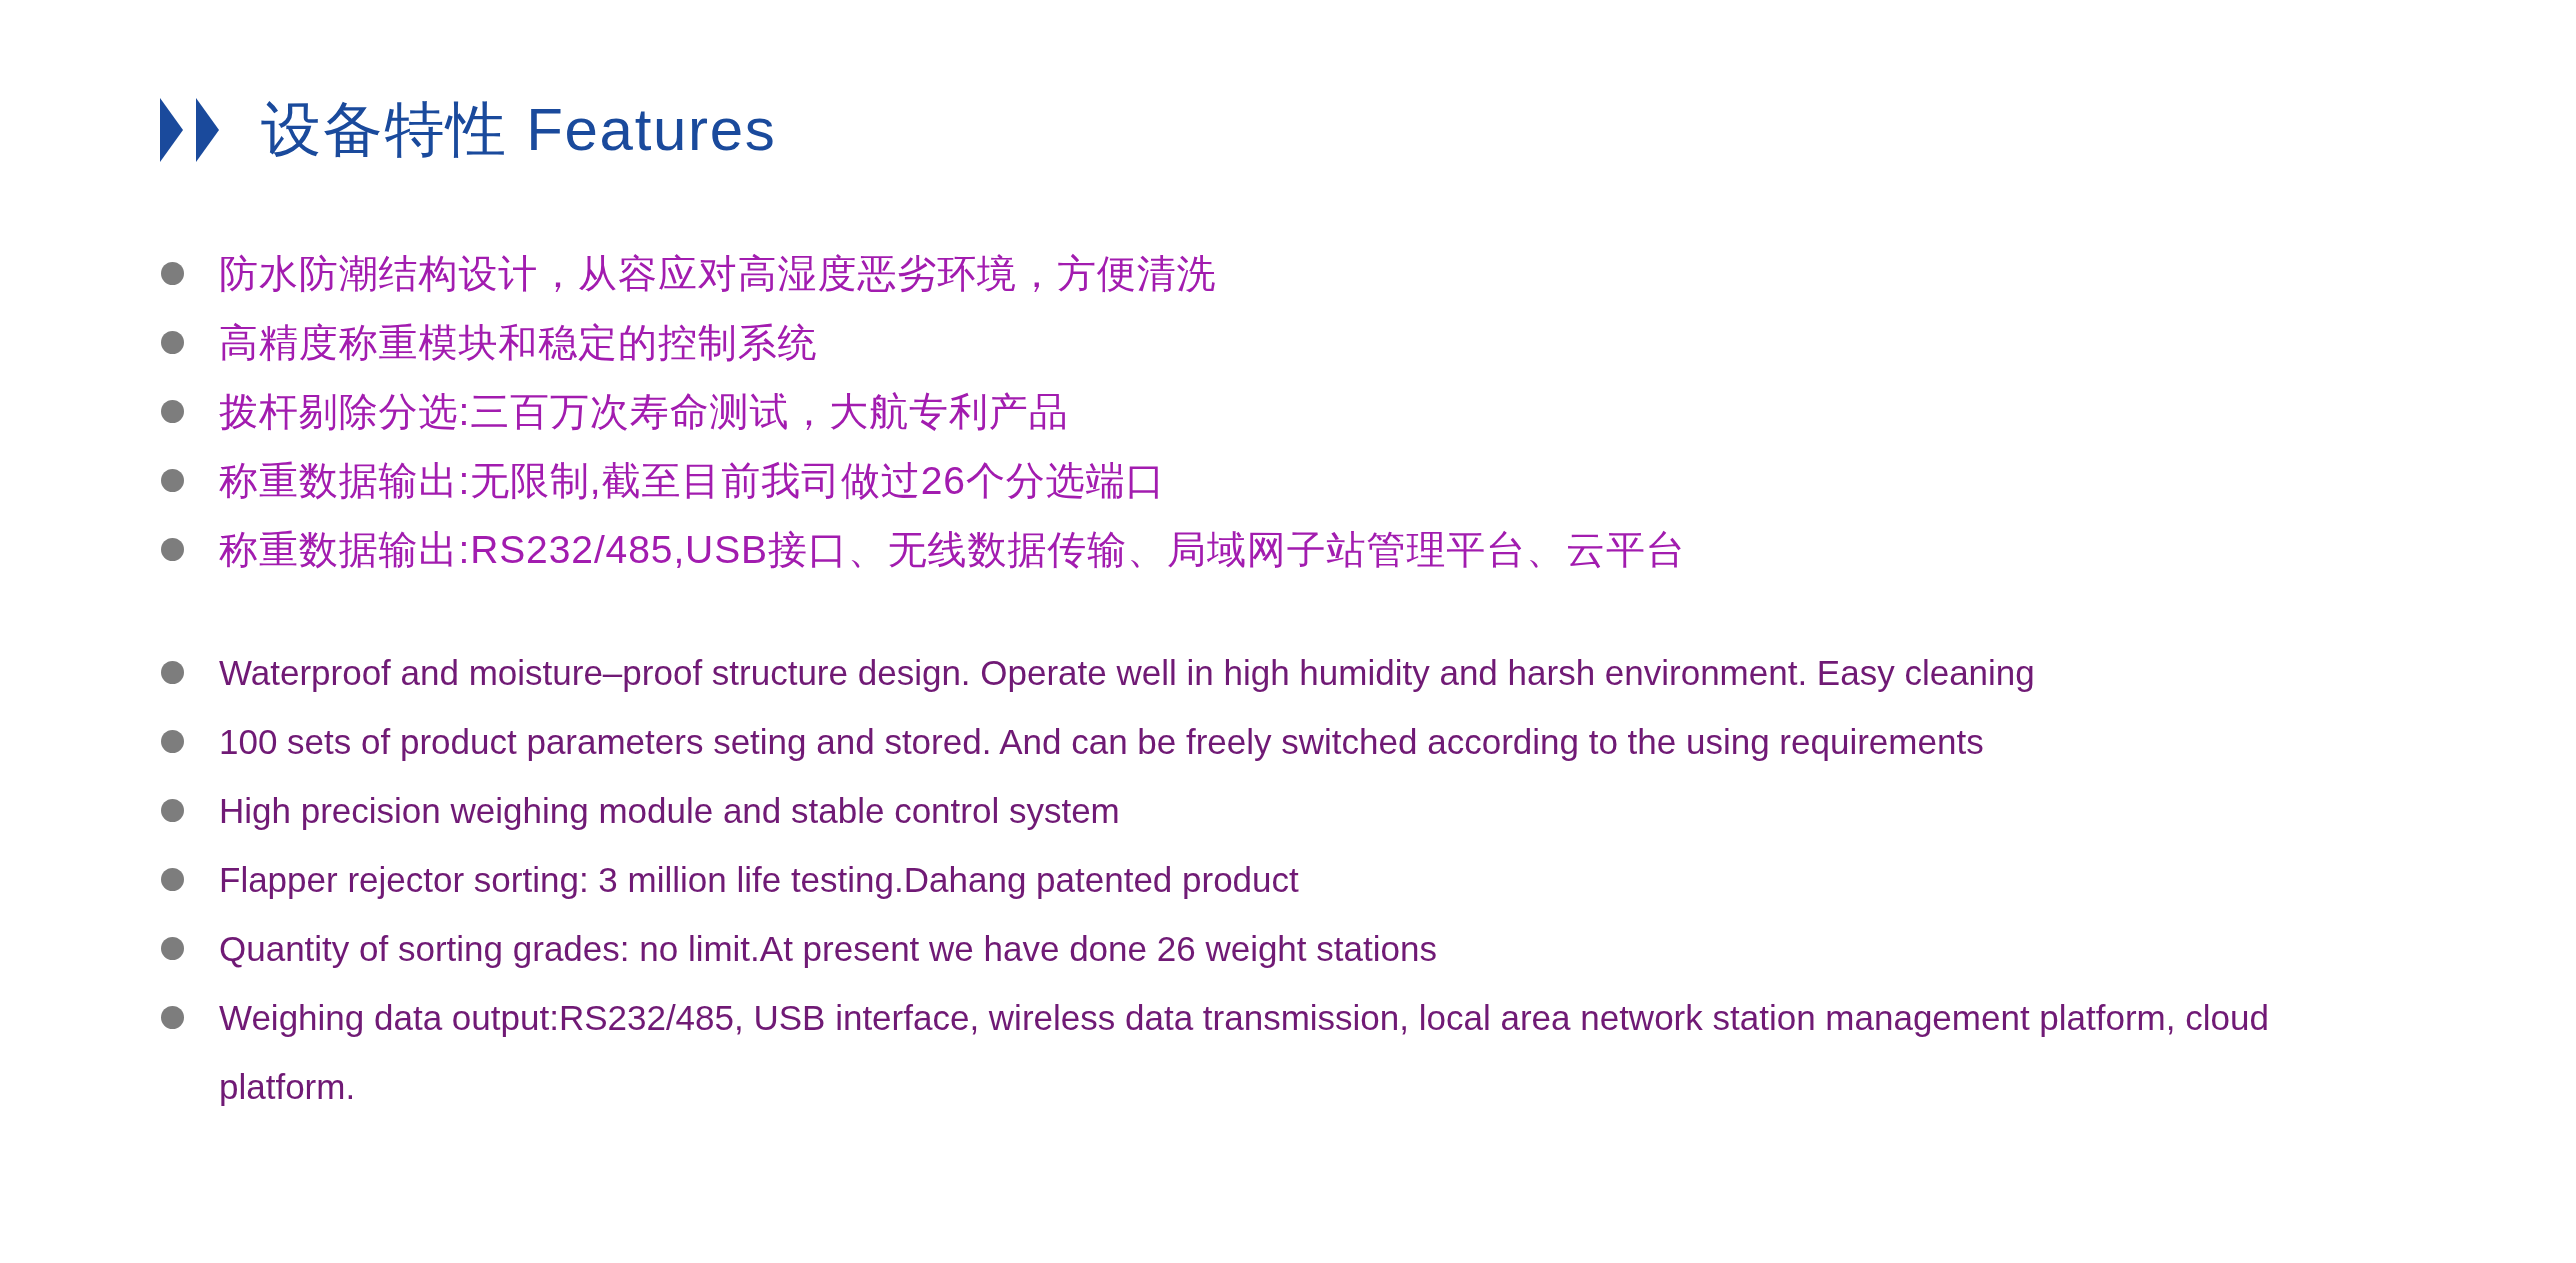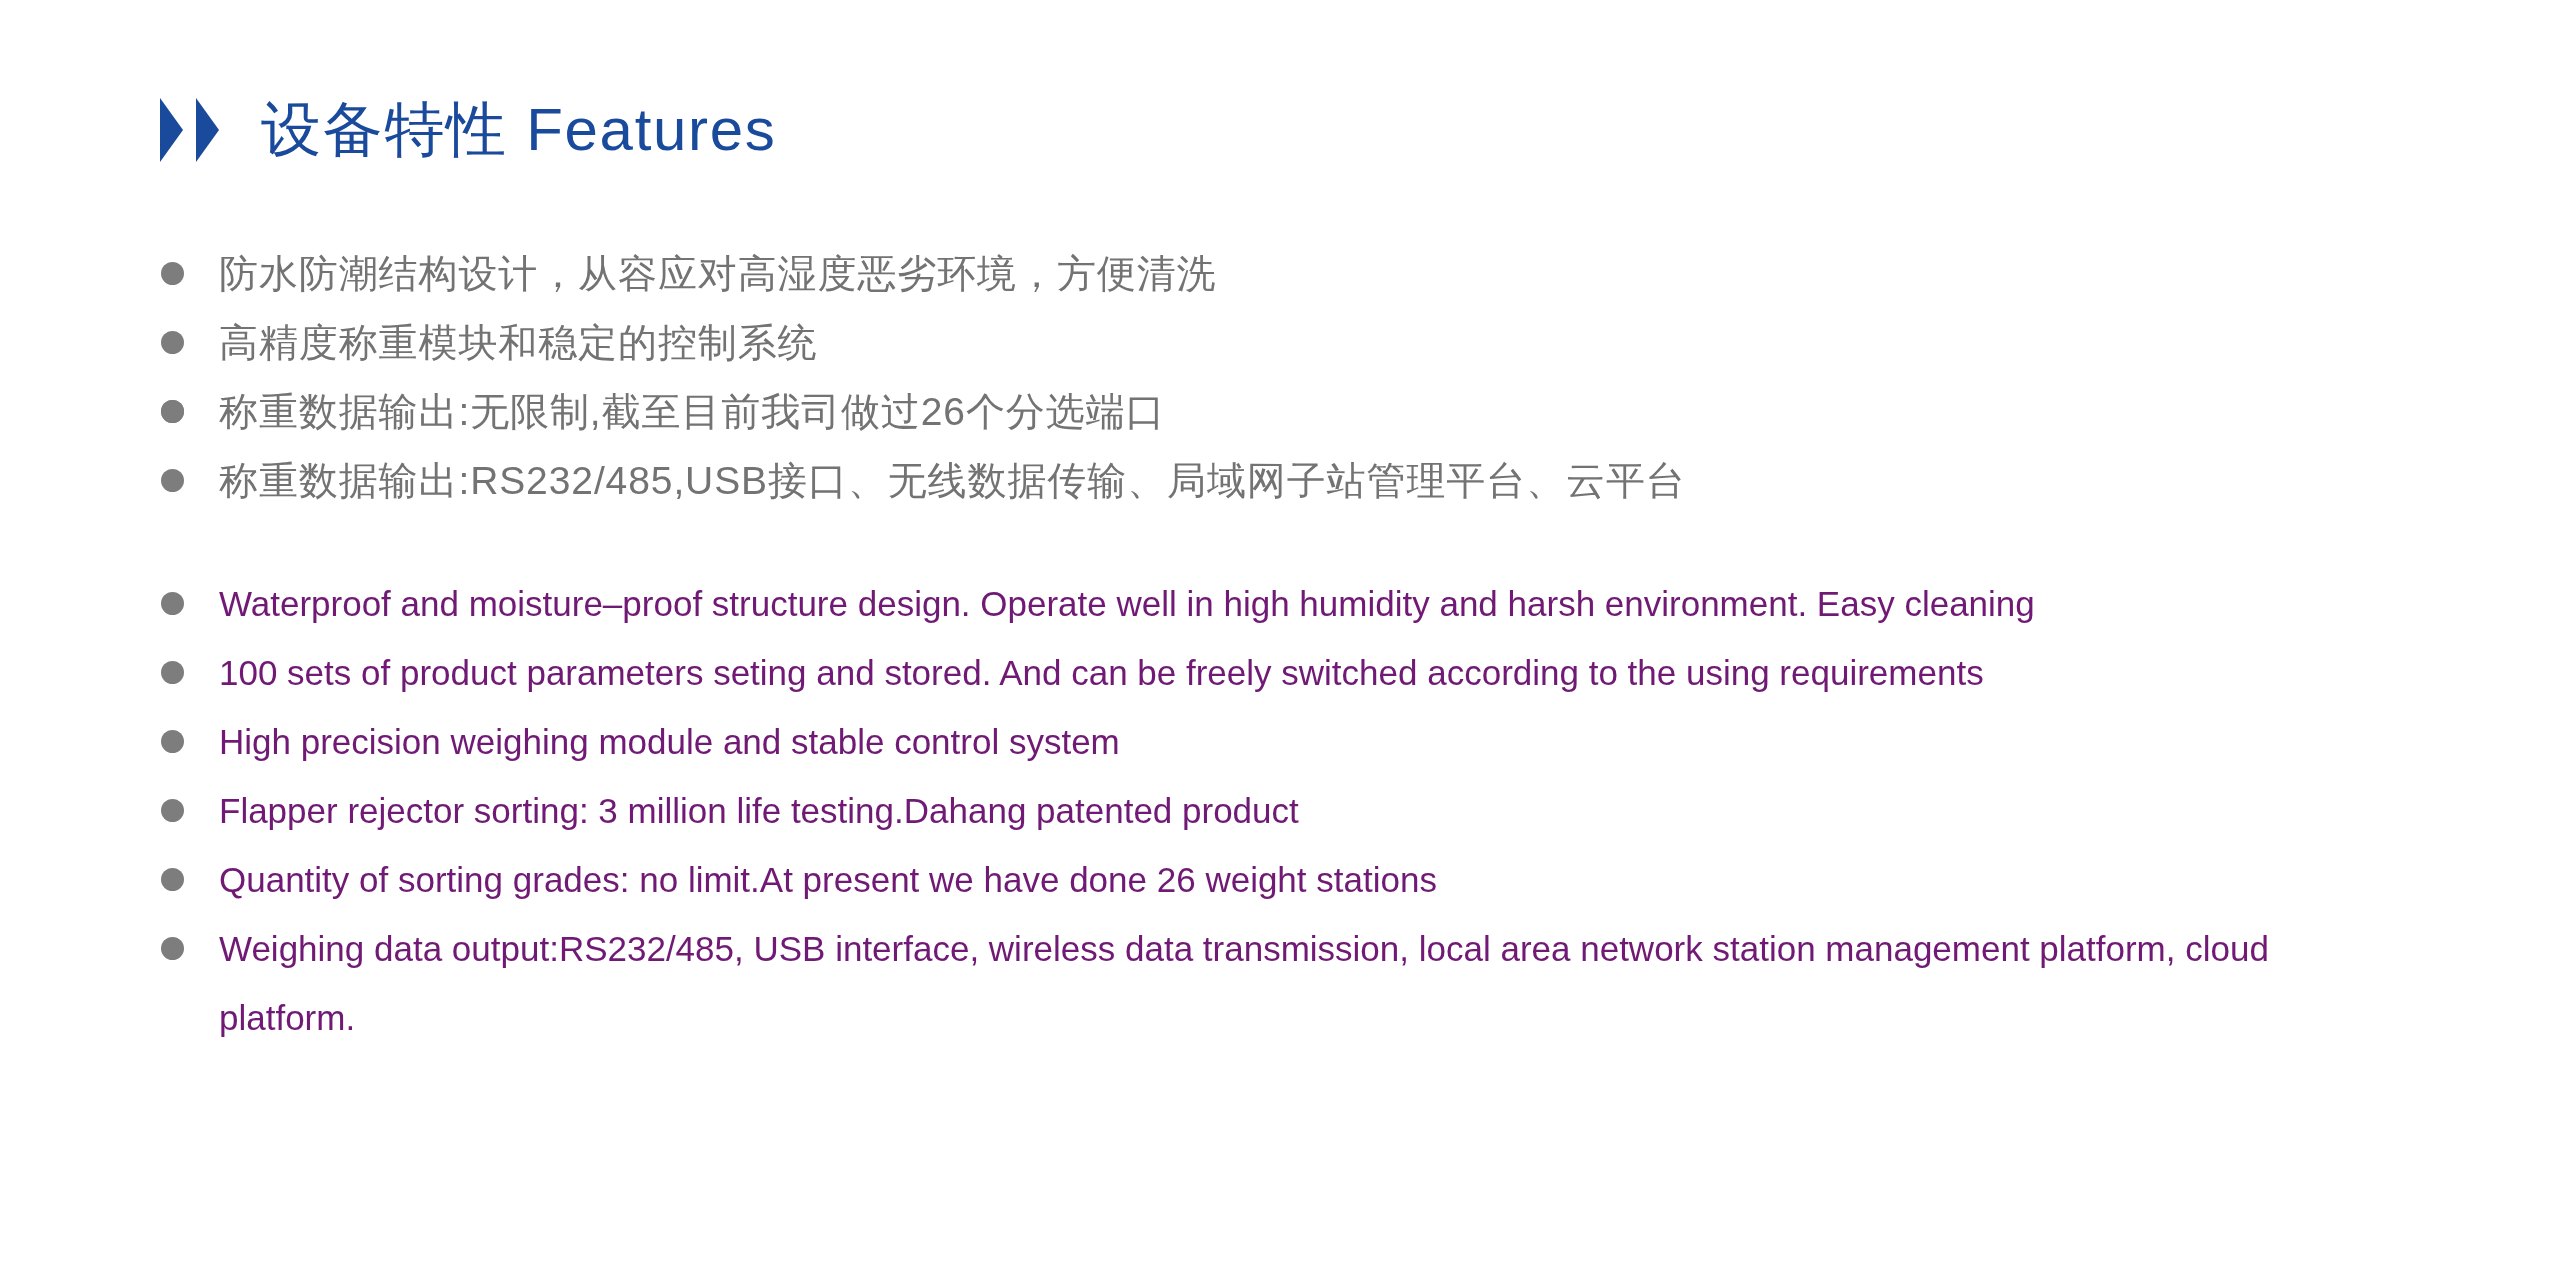--- a/index.html
+++ b/index.html
@@ -65,21 +65,21 @@
     position: absolute;
     left: 0;
     top: 23px;
     width: 23px;
     height: 23px;
     border-radius: 50%;
     background: #7d7d7d;
   }
   .features.zh .feature {
     font-size: 39px;
-    color: #737373;
+    color: #a21caf;
     letter-spacing: 0.9px;
   }
   .features.en .feature {
     font-size: 35px;
     color: #701a75;
     letter-spacing: 0px;
   }
 </style>
 </head>
 <body>
@@ -98,20 +98,21 @@
     <li class="feature">
       <span class="bullet"></span>
       <span>防水防潮结构设计，从容应对高湿度恶劣环境，方便清洗</span>
     </li>
     <li class="feature">
       <span class="bullet"></span>
       <span>高精度称重模块和稳定的控制系统</span>
     </li>
     <li class="feature">
       <span class="bullet"></span>
+      <span>拨杆剔除分选:三百万次寿命测试，大航专利产品</span>
     </li>
     <li class="feature">
       <span class="bullet"></span>
       <span>称重数据输出:无限制,截至目前我司做过26个分选端口</span>
     </li>
     <li class="feature">
       <span class="bullet"></span>
       <span>称重数据输出:RS232/485,USB接口、无线数据传输、局域网子站管理平台、云平台</span>
     </li>
   </ul>

